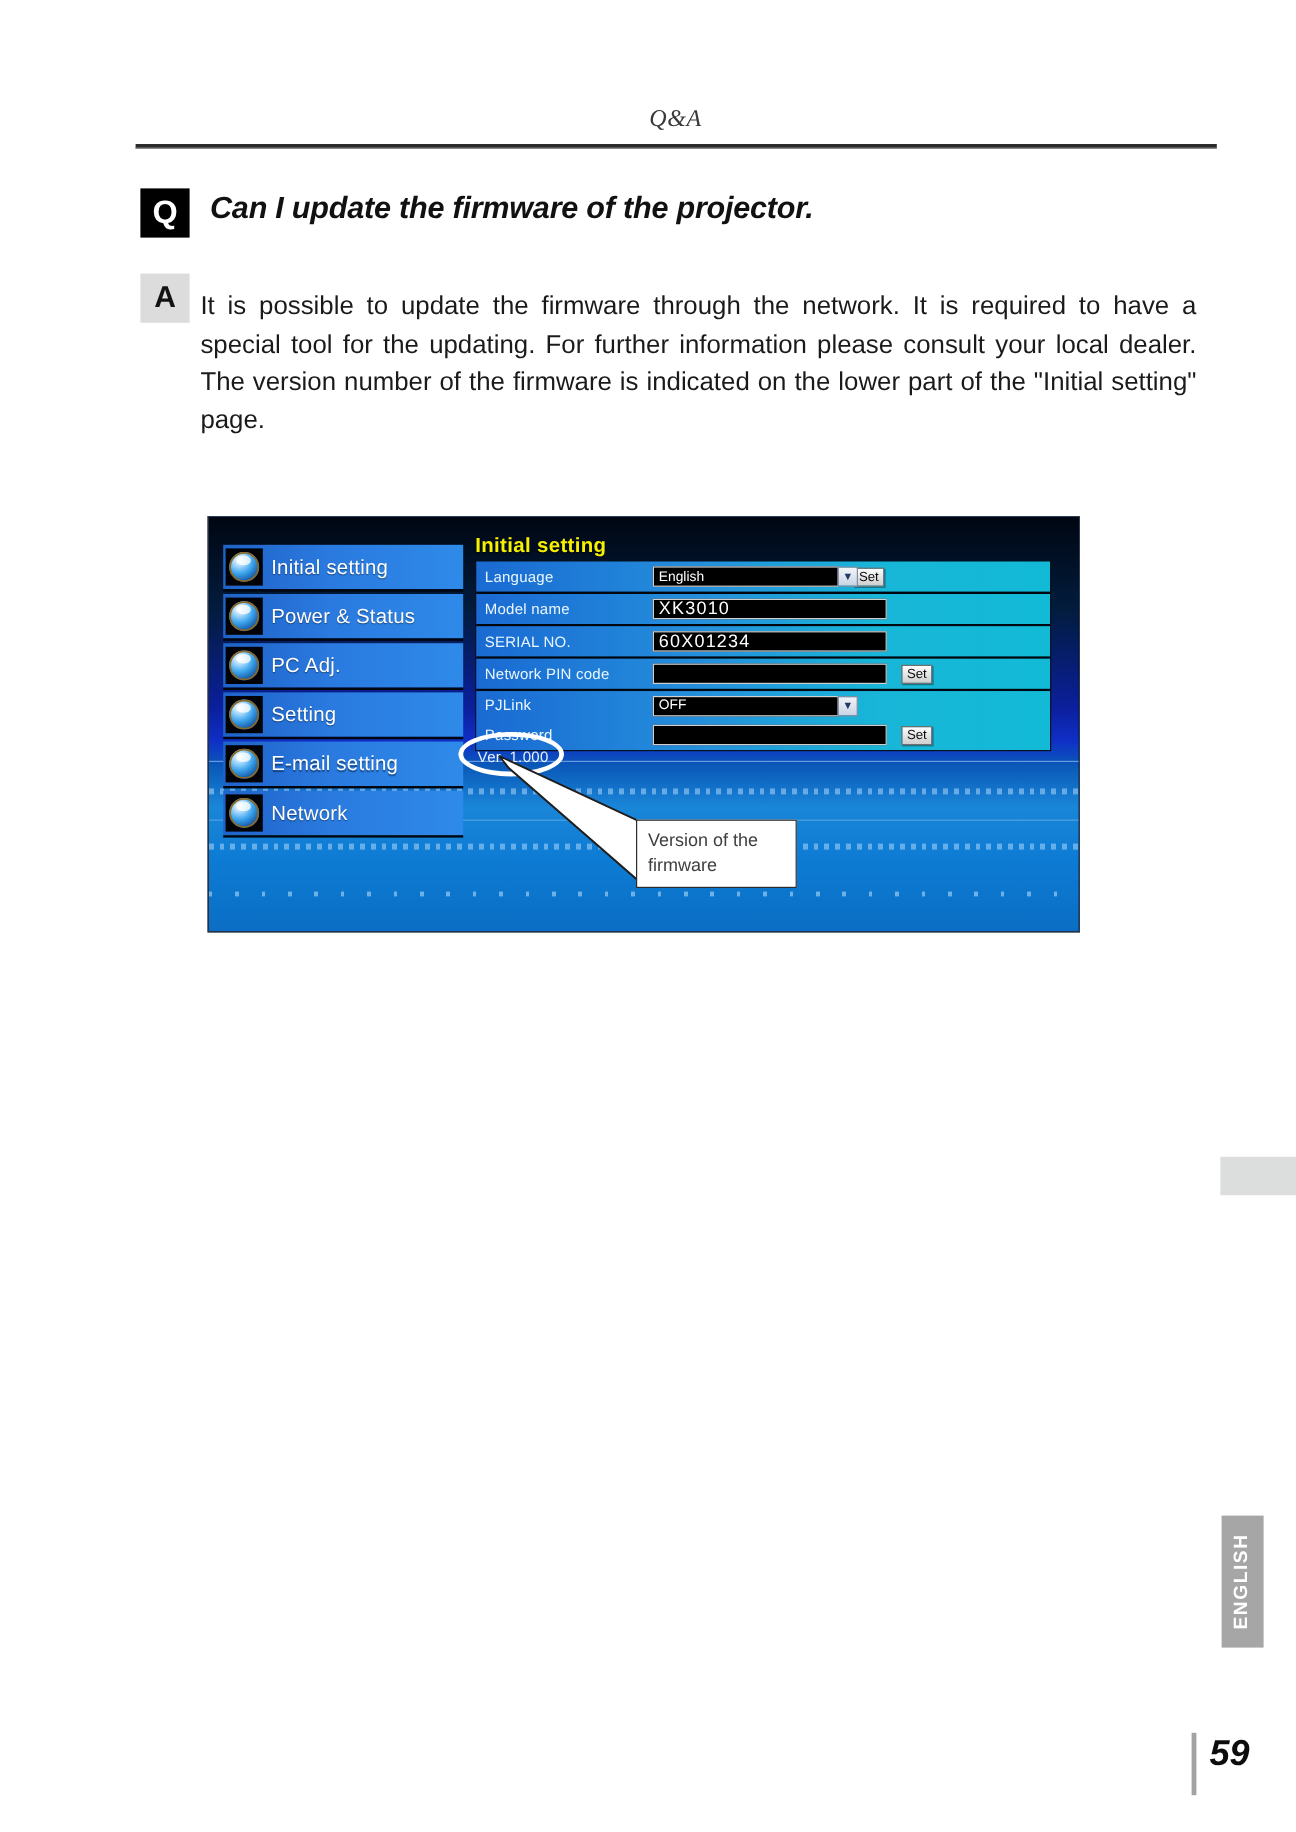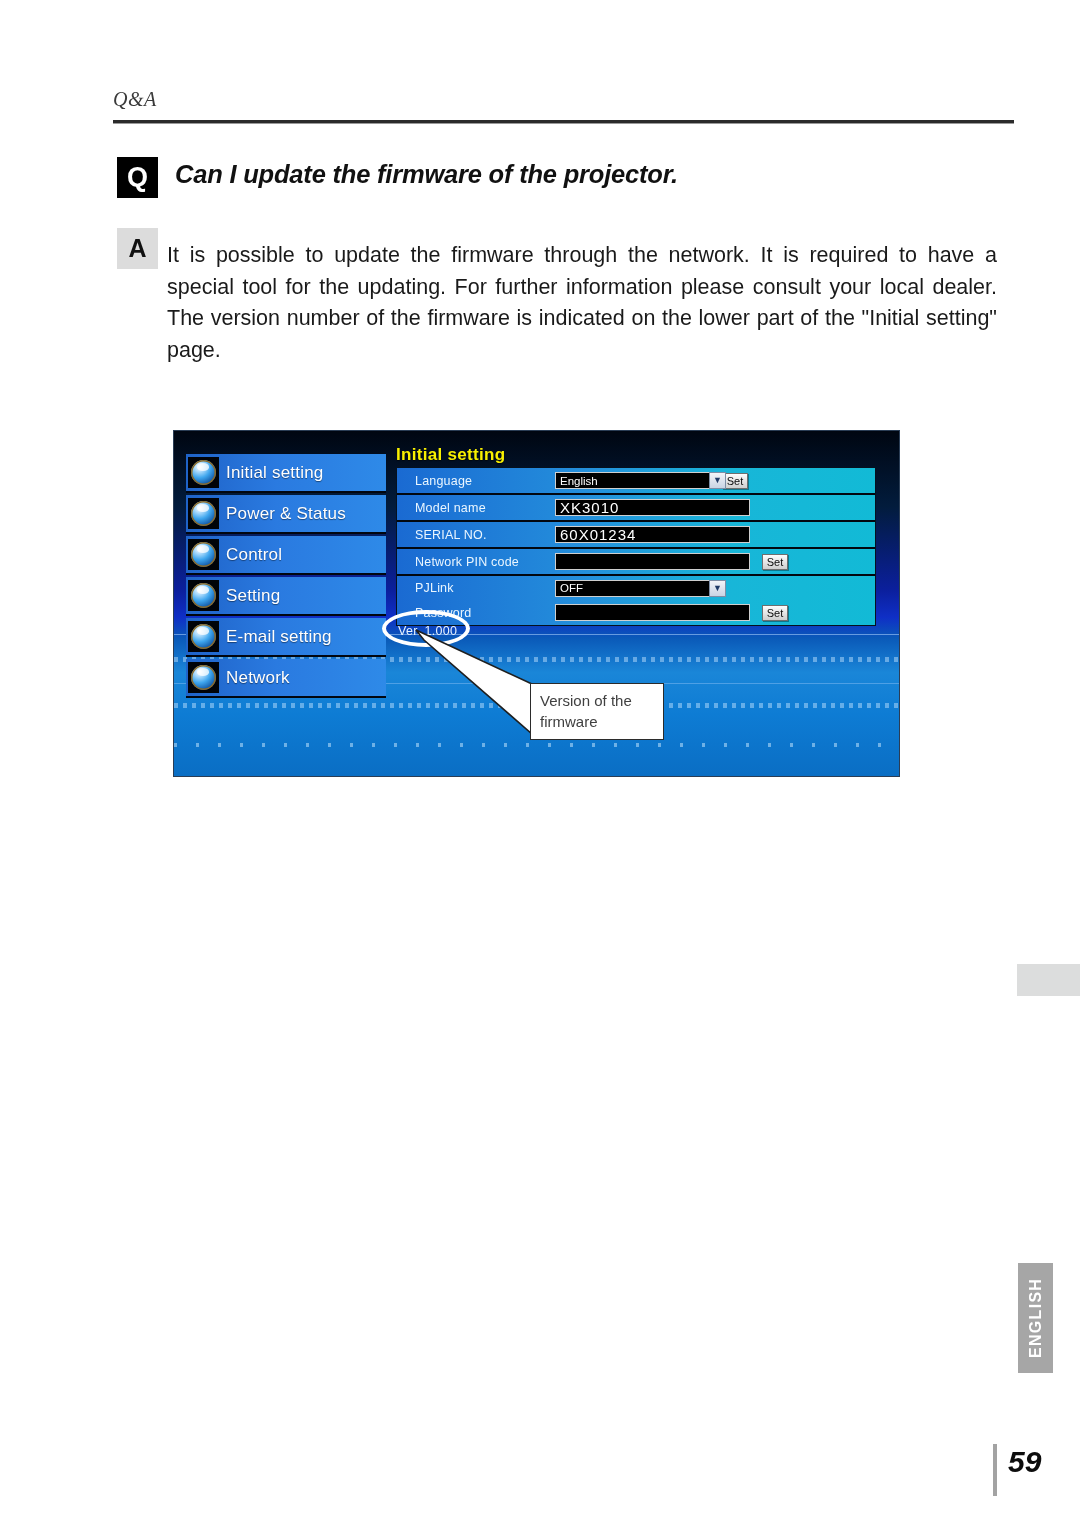--- a/index.html
+++ b/index.html
@@ -14,21 +14,21 @@
     font-family: "Liberation Sans", sans-serif;
     overflow: hidden;
   }
 
   
   #header-label {
     position: absolute;
     left: 113px;
     top: 88px;
     width: 900px;
-    text-align: left;
+    text-align: center;
     font-family: "Liberation Serif", serif;
     font-style: italic;
     font-size: 20px;
     color: #3a3a3a;
     letter-spacing: 0.5px;
   }
   #header-rule {
     position: absolute;
     left: 113px;
     top: 120px;
@@ -216,21 +216,21 @@
     align-items: center;
     height: 25px;
     border-bottom: 2px solid #02070f;
     background: linear-gradient(90deg,#1a6ad2 0%, #2490dc 40%, #18b6d8 70%, #12bad6 100%);
   }
   .row.last { border-bottom: none; }
   .row.tight { height: 24px; border-bottom: none; justify-content: center; }
   .cell-label {
     width: 140px;
     flex: 0 0 auto;
-    padding-left: 18px;
+    padding-left: 7px;
     color: #eaf6ff;
     font-size: 12.5px;
     white-space: nowrap;
     letter-spacing: .2px;
   }
   .cell-field {
     flex: 1 1 auto;
     display: flex;
     align-items: center;
   }
@@ -408,21 +408,21 @@
     <div class="nav-item">
       <span class="nav-icon">
           <span class="orb"></span>
         </span>
       <span class="nav-label">Power &amp; Status</span>
     </div>
     <div class="nav-item">
       <span class="nav-icon">
           <span class="orb"></span>
         </span>
-      <span class="nav-label">Control</span>
+      <span class="nav-label">PC Adj.</span>
     </div>
     <div class="nav-item">
       <span class="nav-icon">
           <span class="orb"></span>
         </span>
       <span class="nav-label">Setting</span>
     </div>
     <div class="nav-item">
       <span class="nav-icon">
           <span class="orb"></span>

